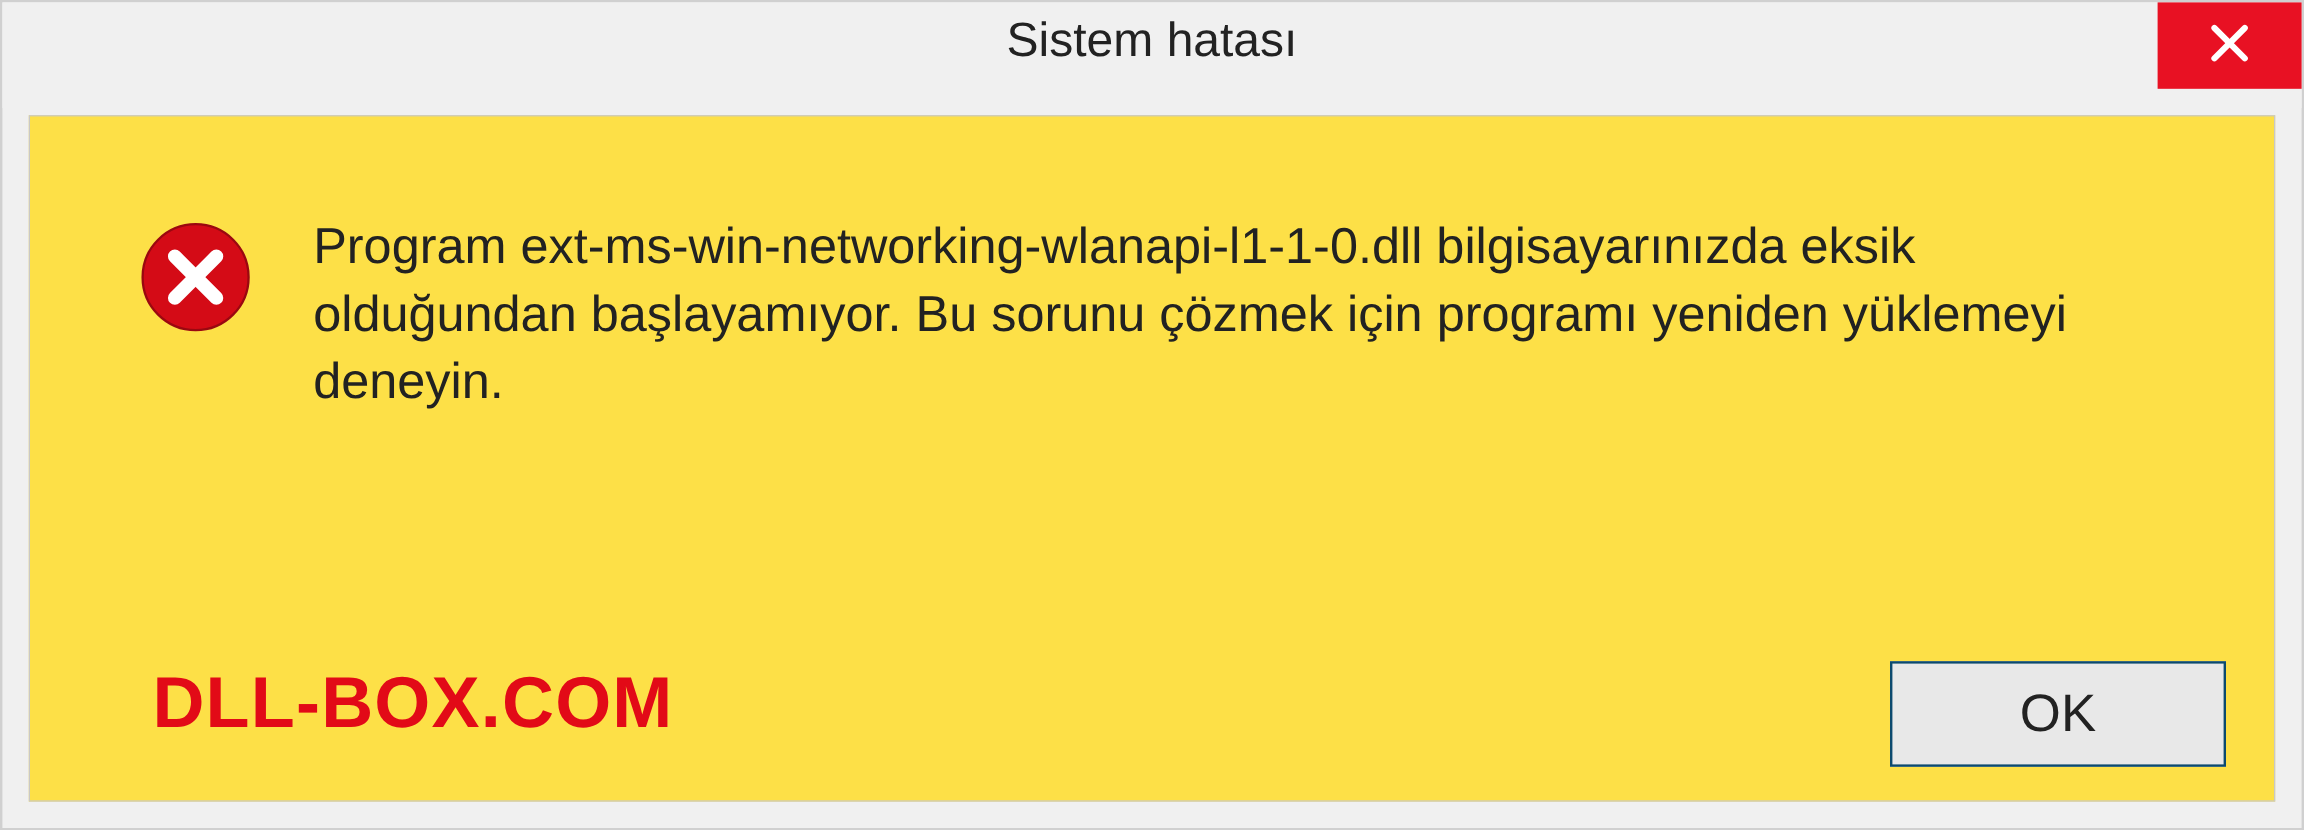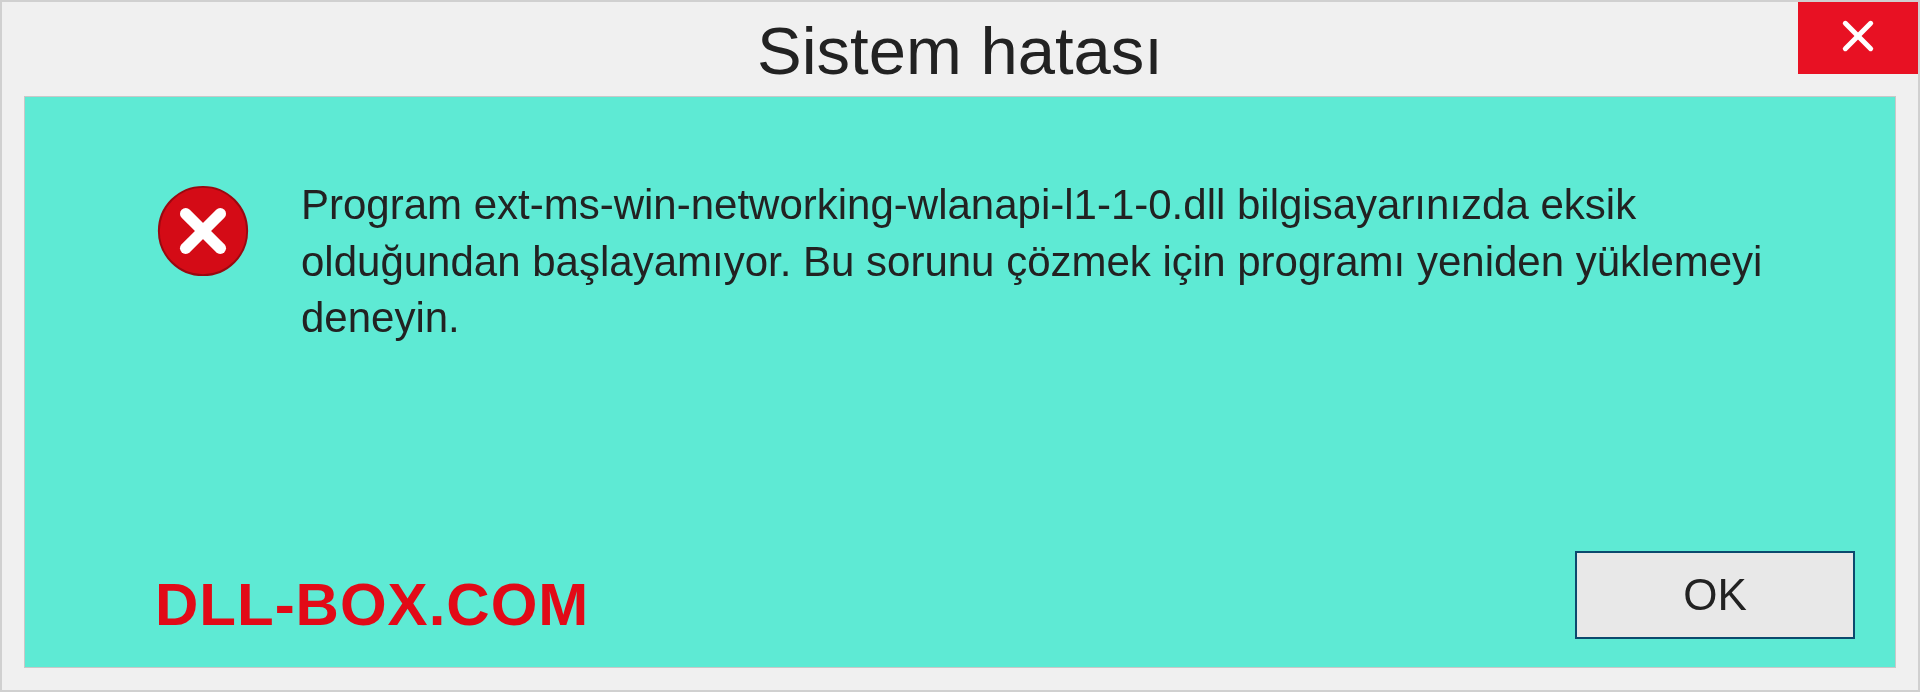--- a/index.html
+++ b/index.html
@@ -29,21 +29,21 @@
       height: 88px;
       background: #f0f0f0;
       display: flex;
       align-items: flex-start;
       justify-content: center;
       position: relative;
       padding-top: 10px;
     }
     
     .title {
-      font-size: 67px;
+      font-size: 40px;
       font-weight: 400;
       color: #222;
     }
     
     .close-button {
       position: absolute;
       top: 0;
       right: 0;
       width: 120px;
       height: 72px;
@@ -55,25 +55,24 @@
     }
     
     .close-button svg {
       width: 38px;
       height: 38px;
     }
     
     .body-panel {
       flex: 1;
       margin: 6px 22px 22px 22px;
-      background: #5eead4;
+      background: #fde047;
       border: 1px solid #c8c8c8;
       display: flex;
       flex-direction: column;
-      padding-left: 40px;
     }
     
     .content-row {
       flex: 1;
       display: flex;
       align-items: flex-start;
       padding: 80px 50px 40px 90px;
       gap: 50px;
     }
     
@@ -91,23 +90,24 @@
     
     .message {
       font-size: 42px;
       line-height: 1.35;
       color: #222;
       max-width: 1560px;
     }
     
     .footer-row {
       display: flex;
-      align-items: flex-end;
+      align-items: flex-start;
       justify-content: space-between;
       padding: 0 40px 28px 90px;
+      margin-left: 12px;
     }
     
     .watermark {
       font-size: 60px;
       font-weight: 800;
       color: #e20a17;
       letter-spacing: 1px;
       font-family: Arial, sans-serif;
     }
     

